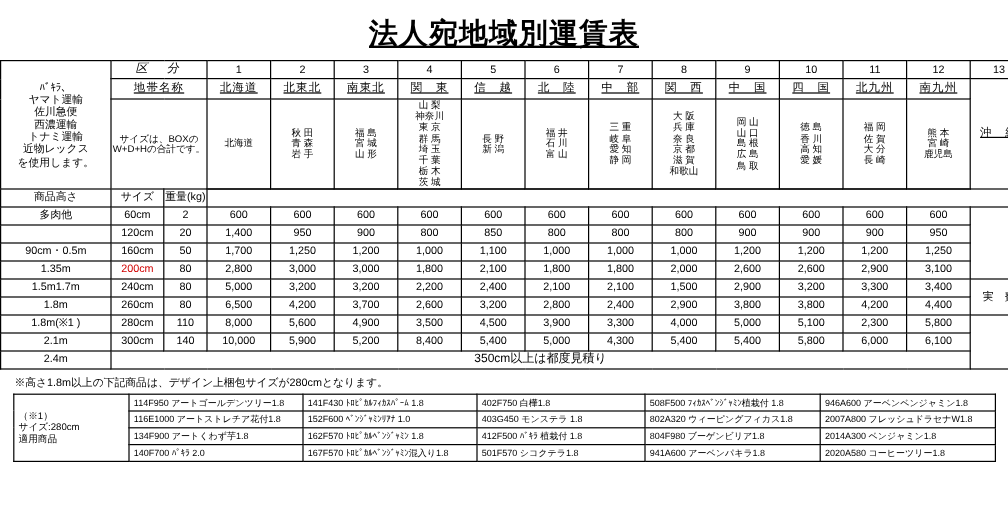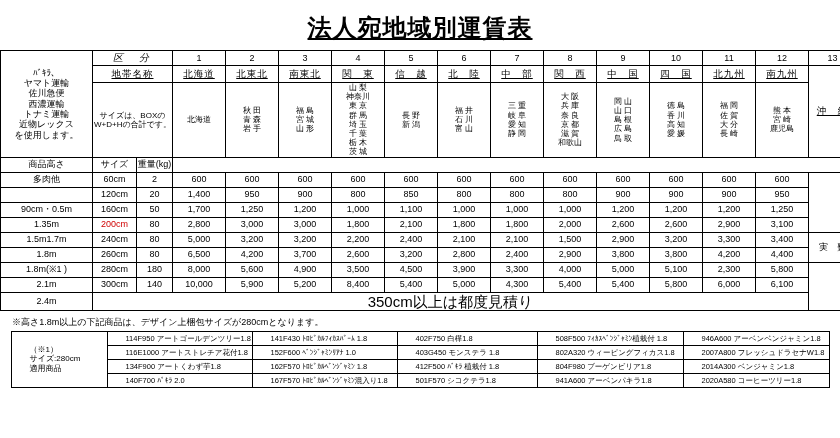--- a/index.html
+++ b/index.html
@@ -61,38 +61,38 @@
     font-size: 8px;
     line-height: 1.25;
     vertical-align: top;
     padding-top: 2px;
     height: 68px;
   }
   .row-label { text-align: left; padding-left: 3px; font-size: 9px; height: 15px; }
   .val { font-size: 9px; height: 15px; }
   .red { color: #d00000; }
   .jitsuhi { font-size: 9px; }
-  .merge-note { font-size: 15px; height: 14px; margin-top: 31px; }
+  .merge-note { font-size: 10px; height: 14px; margin-top: 31px; }
   .size-note { font-size: 8px; text-align: left; padding-left: 3px; line-height: 1.3; }
   .goods-note {
     font-size: 9px;
     margin: 5px 16px 2px 12px;
     color: #000;
   }
   table.goods {
     border-collapse: collapse;
     table-layout: fixed;
     width: 818px;
     margin: 0 auto;
     font-size: 7.5px;
     color: #000;
   }
   table.goods td {
     border: 1px solid #000;
-    padding: 1px 18px;
+    padding: 1px 4px;
     text-align: left;
     vertical-align: middle;
     height: 14px;
     line-height: 1.2;
     white-space: nowrap;
     overflow: hidden;
   }
   td.gcap { width: 96px; text-align: left; font-size: 8px; line-height: 1.25; }
   .gcap-inner { display: block; }
 </style>
@@ -334,21 +334,21 @@
       <td class="val">2,900</td>
       <td class="val">3,800</td>
       <td class="val">3,800</td>
       <td class="val">4,200</td>
       <td class="val">4,400</td>
     </tr>
 
     <tr>
       <td class="row-label">1.8m(※1 )</td>
       <td class="val">280cm</td>
-      <td class="val">180</td>
+      <td class="val">110</td>
       <td class="val">8,000</td>
       <td class="val">5,600</td>
       <td class="val">4,900</td>
       <td class="val">3,500</td>
       <td class="val">4,500</td>
       <td class="val">3,900</td>
       <td class="val">3,300</td>
       <td class="val">4,000</td>
       <td class="val">5,000</td>
       <td class="val">5,100</td>

